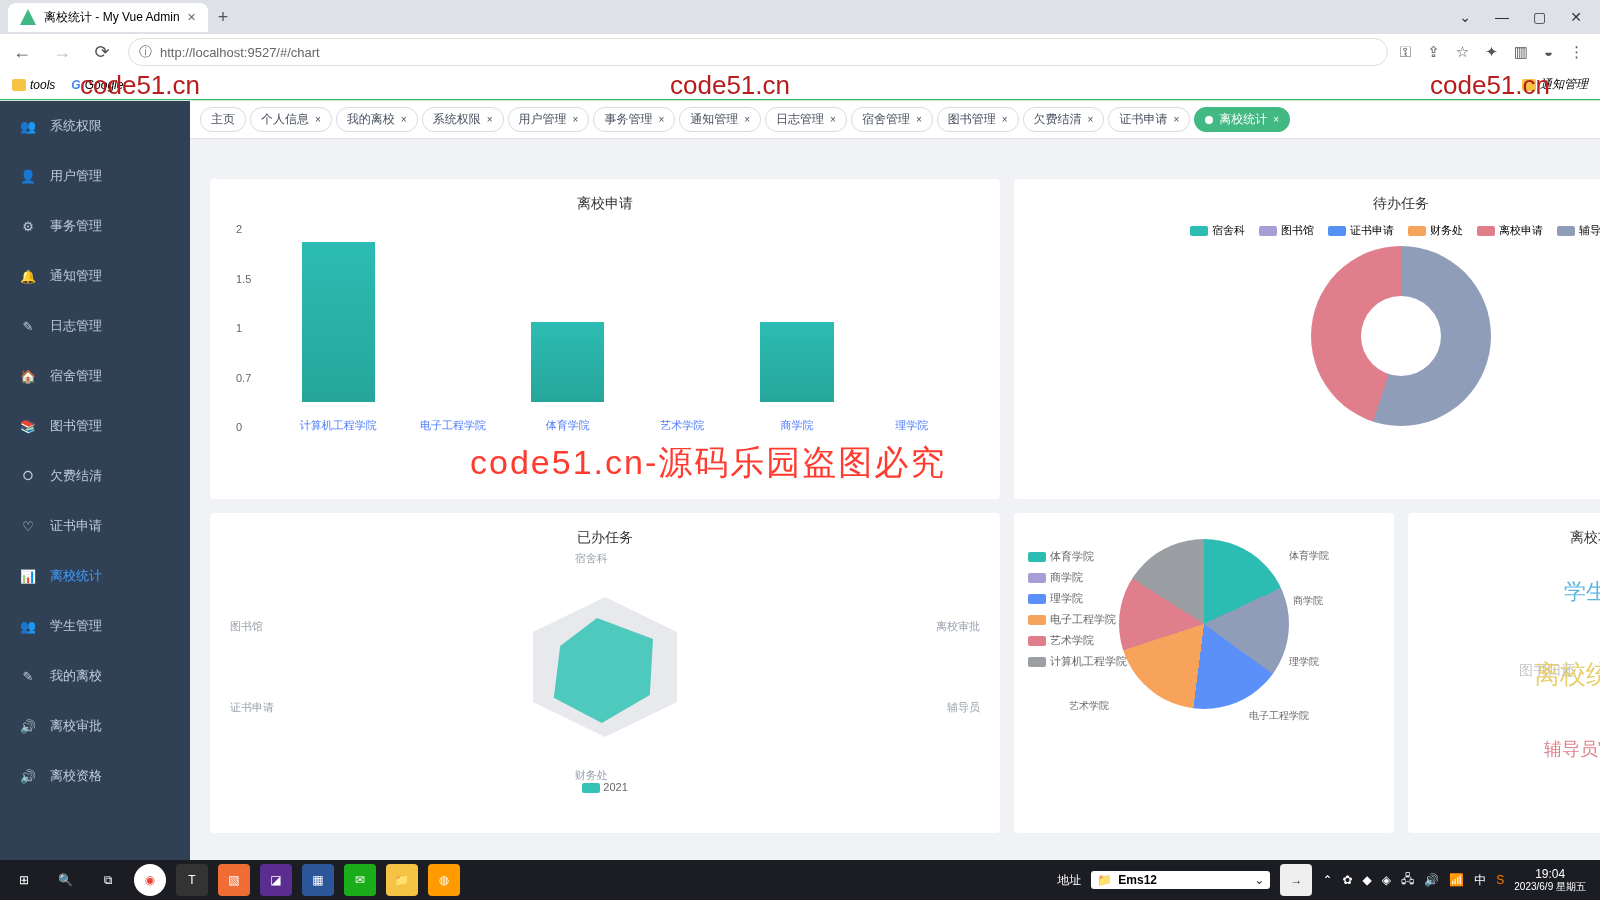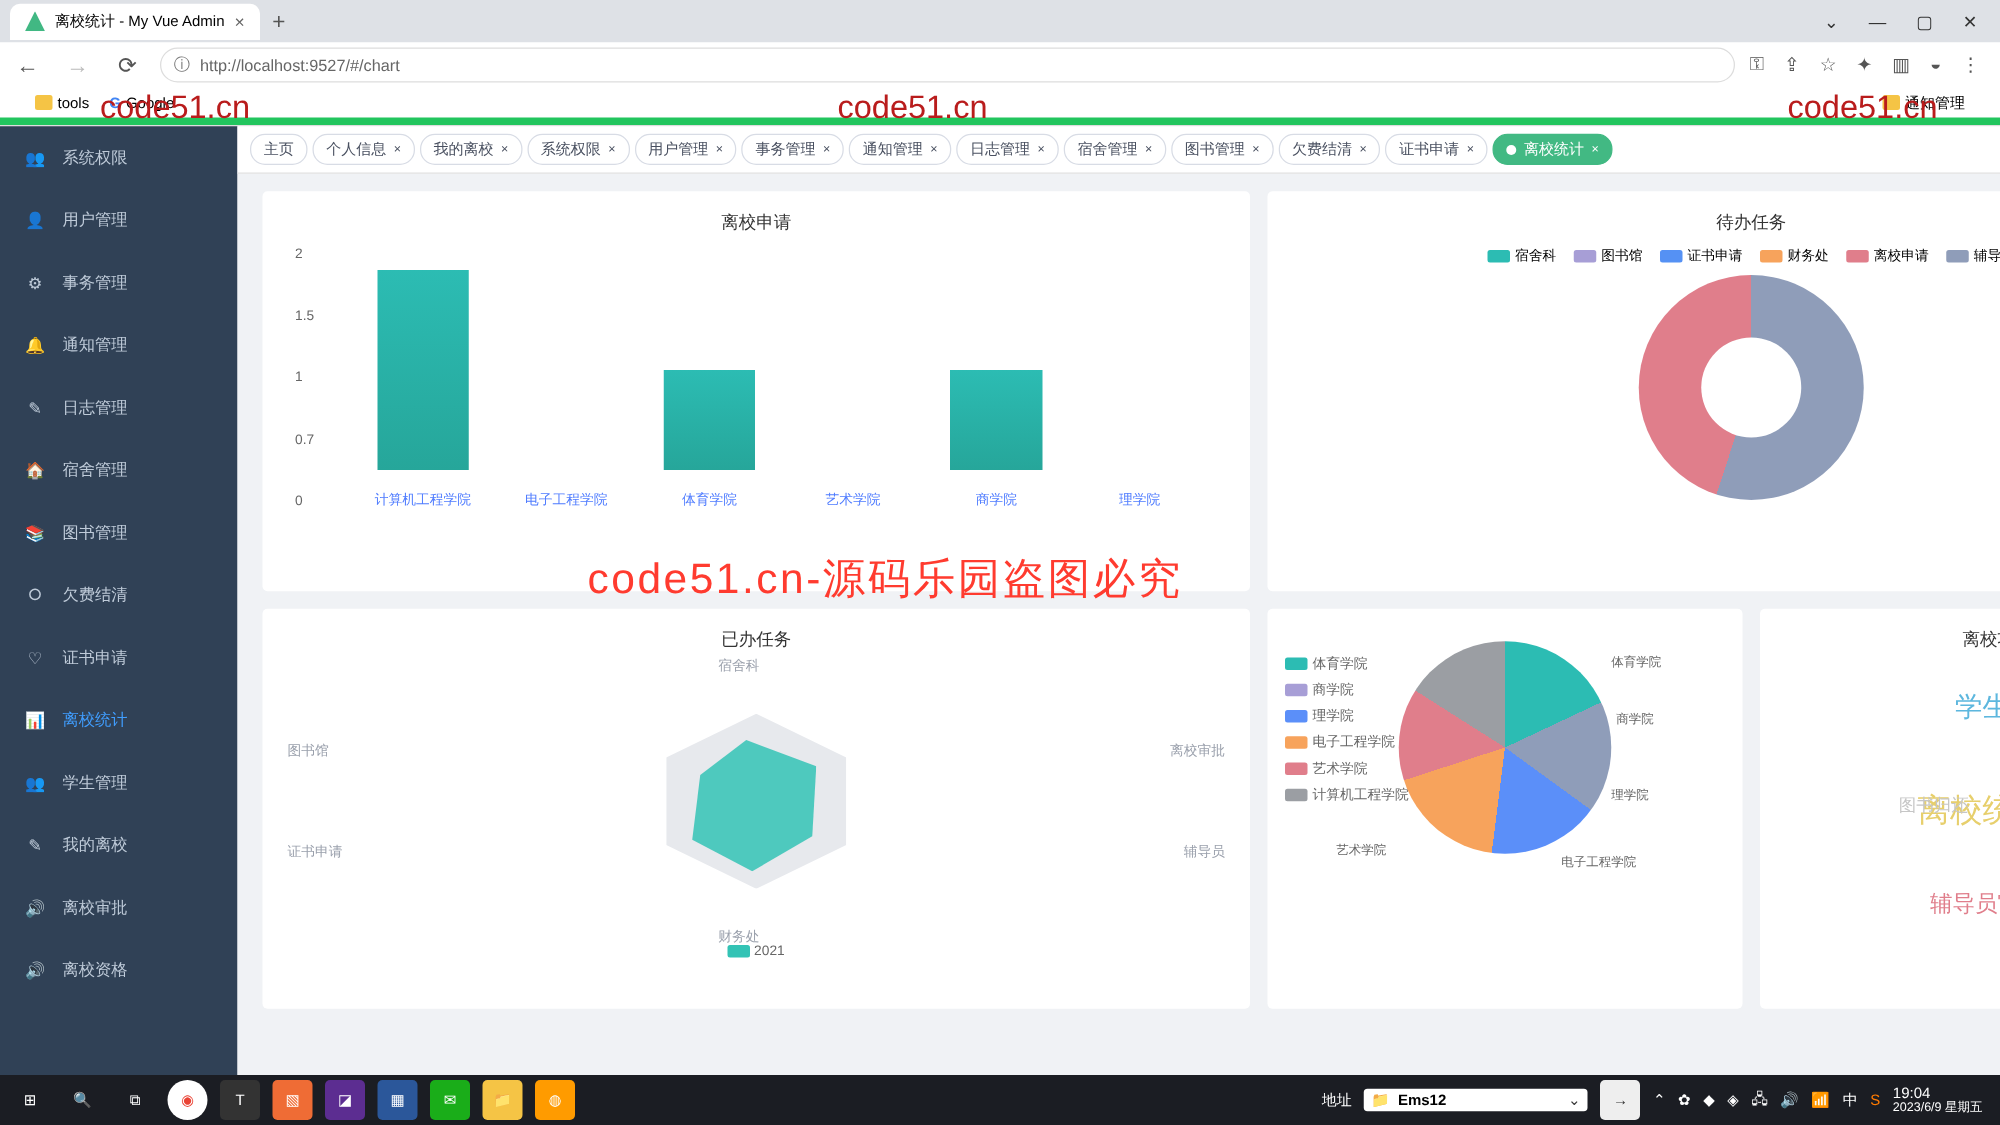--- a/index.html
+++ b/index.html
@@ -16,41 +16,41 @@
 .win-controls span { cursor: pointer; }
 
 .nav-bar { display: flex; align-items: center; height: 36px; padding: 0 8px; gap: 12px; background: #fff; }
 .nav-btn { width: 28px; text-align: center; color: #555; font-size: 18px; cursor: pointer; }
 .nav-btn.disabled { color: #bbb; }
 .url-bar { flex: 1; display: flex; align-items: center; border: 1px solid #ddd; border-radius: 20px; padding: 4px 10px; font-size: 13px; color: #666; }
 .url-bar .info-icon { margin-right: 8px; color: #777; }
 .nav-icons { display: flex; gap: 16px; padding-right: 8px; color: #555; font-size: 15px; }
 .nav-icons span { cursor: pointer; }
 
-.bookmarks-bar { display: flex; align-items: center; height: 30px; padding: 0 28px; gap: 16px; font-size: 12px; background: #fff; border-bottom: 6px solid #22c55e; }
+.bookmarks-bar { display: flex; align-items: center; height: 30px; padding: 0 12px; gap: 16px; font-size: 12px; background: #fff; border-bottom: 1px solid #22c55e; font-style: italic; }
 .bookmark-item { display: flex; align-items: center; gap: 4px; cursor: pointer; }
 .bm-icon-folder { width: 14px; height: 12px; background: #f5c445; border-radius: 2px; }
 .bm-google-g { font-weight: bold; }
 .spacer { flex: 1; }
 
 
 .app-wrap { display: flex; height: 760px; }
 .sidebar { width: 190px; background: #304156; color: #bfcbd9; font-size: 13px; overflow: hidden; }
 .side-item { display: flex; align-items: center; padding: 16px 20px; gap: 14px; cursor: pointer; }
 .side-item.active { color: #409eff; }
 .side-icon { width: 16px; text-align: center; font-size: 13px; }
 
 .main { flex: 1; background: #f0f2f5; overflow: hidden; display: flex; flex-direction: column; }
 .tabs-row { display: flex; flex-wrap: wrap; gap: 4px; padding: 6px 10px; background: #fff; border-bottom: 1px solid #e0e0e0; font-size: 12px; }
 .page-tab { display: flex; align-items: center; padding: 3px 10px; border: 1px solid #d8dce5; border-radius: 12px; color: #495060; cursor: pointer; gap: 6px; }
 .page-tab.active { background: #42b983; color: #fff; border-color: #42b983; }
 .page-tab .dot { width: 8px; height: 8px; border-radius: 50%; background: #fff; }
 .tab-x { font-size: 10px; color: inherit; }
 
-.dashboard { flex: 1; padding: 14px 20px; display: grid; grid-template-columns: 790px 380px 380px; grid-template-rows: 320px 320px; gap: 14px; }
+.dashboard { flex: 1; padding: 14px 20px; display: grid; grid-template-columns: 790px 380px 380px; grid-template-rows: 320px 320px; gap: 14px; margin-top: 26px; }
 .card { background: #fff; border-radius: 4px; padding: 16px; position: relative; }
 .card-title { text-align: center; font-size: 14px; color: #333; margin-bottom: 10px; }
 
 
 .bar-area { position: relative; height: 210px; margin-left: 60px; margin-right: 20px; display: flex; align-items: flex-end; gap: 10px; }
 .bar-group { flex: 1; display: flex; flex-direction: column; align-items: center; }
 .bar { width: 70%; background: linear-gradient(#2cbcb3,#26a69a); }
 .bar-label { font-size: 11px; color: #4f7cff; margin-top: 16px; }
 .y-axis { position: absolute; left: -50px; top: 0; bottom: 0; display: flex; flex-direction: column; justify-content: space-between; font-size: 11px; color: #666; }
 
@@ -79,21 +79,21 @@
 .word-cloud { position: relative; height: 230px; }
 .wc-word { position: absolute; font-weight: 500; }
 
 
 .taskbar { position: fixed; bottom: 0; left: 0; right: 0; height: 40px; background: #1b1d23; display: flex; align-items: center; padding: 0 8px; gap: 10px; color: #fff; font-size: 12px; }
 .task-icon { width: 32px; height: 32px; display: flex; align-items: center; justify-content: center; border-radius: 4px; cursor: pointer; }
 .task-spacer { flex: 1; }
 .task-input { display: flex; align-items: center; background: #fff; color: #333; padding: 2px 6px; border-radius: 3px; gap: 6px; }
 .task-input input { border: none; width: 130px; font-size: 12px; outline: none; font-weight: bold; }
 .tray { display: flex; align-items: center; gap: 10px; }
-.clock { text-align: left; line-height: 1.2; padding-right: 6px; }
+.clock { text-align: center; line-height: 1.2; padding-right: 6px; }
 
 .watermark-overlay { position: absolute; font-size: 34px; color: #ff3b2f; font-weight: 500; pointer-events: none; z-index: 50; left: 470px; top: 440px; white-space: nowrap; letter-spacing: 2px; }
 .faded-wm { position: absolute; color: #b91c1c; font-size: 26px; pointer-events: none; }
 </style>
 </head>
 <body>
 
 <div class="browser-chrome">
   <div class="tab-bar">
     <div class="browser-tab">

